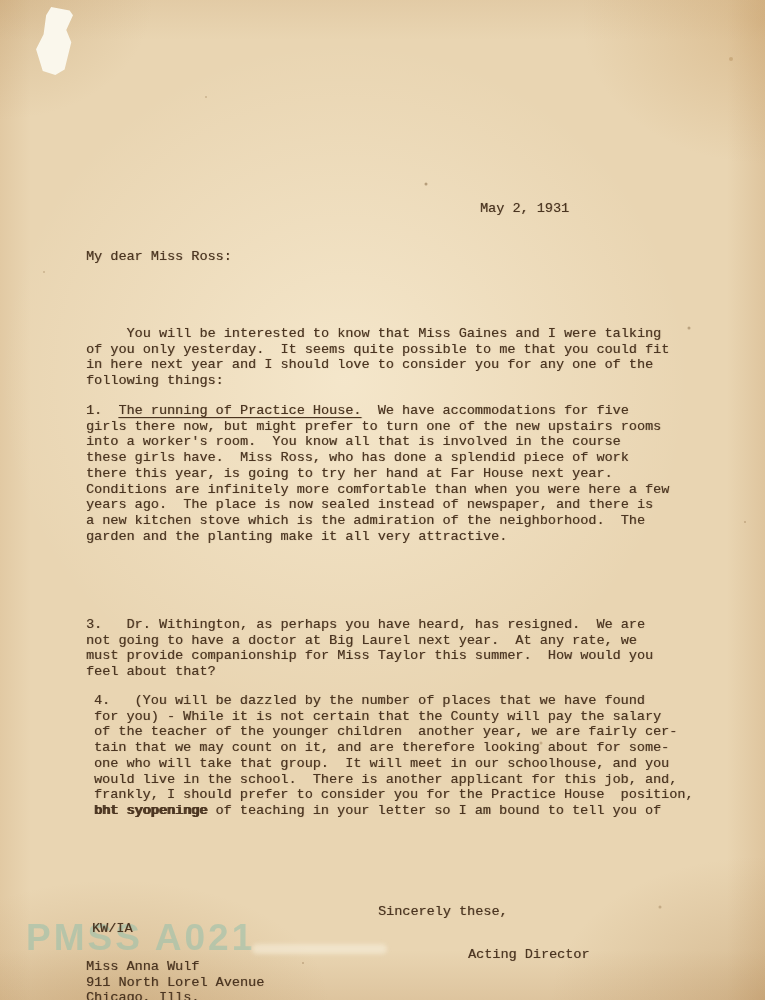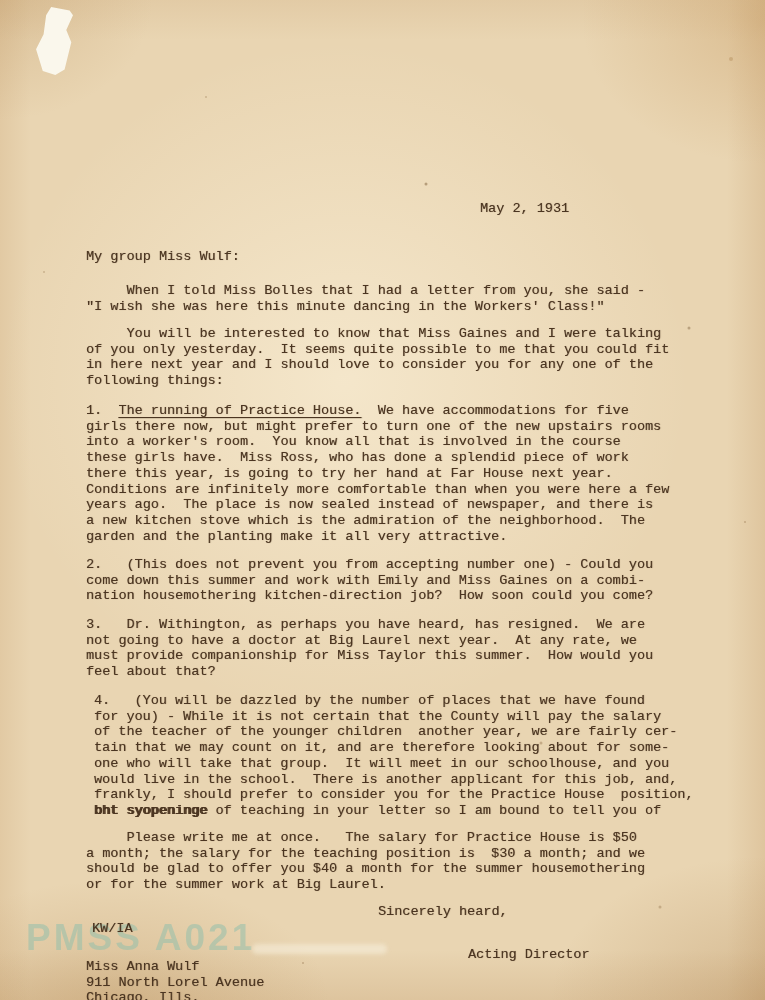--- a/index.html
+++ b/index.html
@@ -114,64 +114,55 @@
 
 <div class="page">
 
   <div class="watermark">PMSS A021</div>
   <div class="damage-spot"></div>
   <div class="specks"></div>
   <div class="smudge"></div>
 
   <div class="blk date">May 2, 1931</div>
 
-  <div class="blk salutation">My group Miss Wulf:</div>
+  <div class="blk salutation">My dear Miss Ross:</div>
 
-  <div class="blk para-intro">     When I told Miss Bolles that I had a letter from you, she said -
-"I wish she was here this minute dancing in the Workers' Class!"</div>
 
   <div class="blk para-yesterday">     You will be interested to know that Miss Gaines and I were talking
 of you only yesterday.  It seems quite possible to me that you could fit
 in here next year and I should love to consider you for any one of the
 following things:</div>
 
   <div class="blk item-1"><span>1.  </span><span class="underline">The running of Practice House.</span><span>  We have accommodations for five
 girls there now, but might prefer to turn one of the new upstairs rooms
 into a worker's room.  You know all that is involved in the course
 these girls have.  Miss Ross, who has done a splendid piece of work
 there this year, is going to try her hand at Far House next year.
 Conditions are infinitely more comfortable than when you were here a few
 years ago.  The place is now sealed instead of newspaper, and there is
 a new kitchen stove which is the admiration of the neighborhood.  The
 garden and the planting make it all very attractive.</span></div>
 
-  <div class="blk item-2">2.   (This does not prevent you from accepting number one) - Could you
-come down this summer and work with Emily and Miss Gaines on a combi-
-nation housemothering kitchen-direction job?  How soon could you come?</div>
 
   <div class="blk item-3">3.   Dr. Withington, as perhaps you have heard, has resigned.  We are
 not going to have a doctor at Big Laurel next year.  At any rate, we
 must provide companionship for Miss Taylor this summer.  How would you
 feel about that?</div>
 
   <div class="blk item-4"><span>4.   (You will be dazzled by the number of places that we have found
 for you) - While it is not certain that the County will pay the salary
 of the teacher of the younger children  another year, we are fairly cer-
 tain that we may count on it, and are therefore looking about for some-
 one who will take that group.  It will meet in our schoolhouse, and you
 would live in the school.  There is another applicant for this job, and,
 frankly, I should prefer to consider you for the Practice House  position,
 </span><span class="overstrike">bht syopeninge</span><span> of teaching in your letter so I am bound to tell you of</span></div>
 
-  <div class="blk para-salary">     Please write me at once.   The salary for Practice House is $50
-a month; the salary for the teaching position is  $30 a month; and we
-should be glad to offer you $40 a month for the summer housemothering
-or for the summer work at Big Laurel.</div>
 
-  <div class="blk closing">Sincerely heard,</div>
+  <div class="blk closing">Sincerely these,</div>
 
   <div class="blk ref-initials">KW/IA</div>
 
   <div class="blk recipient">Miss Anna Wulf
 911 North Lorel Avenue
 Chicago, Ills.</div>
 
   <div class="blk acting-director">Acting Director</div>
 
 </div>

